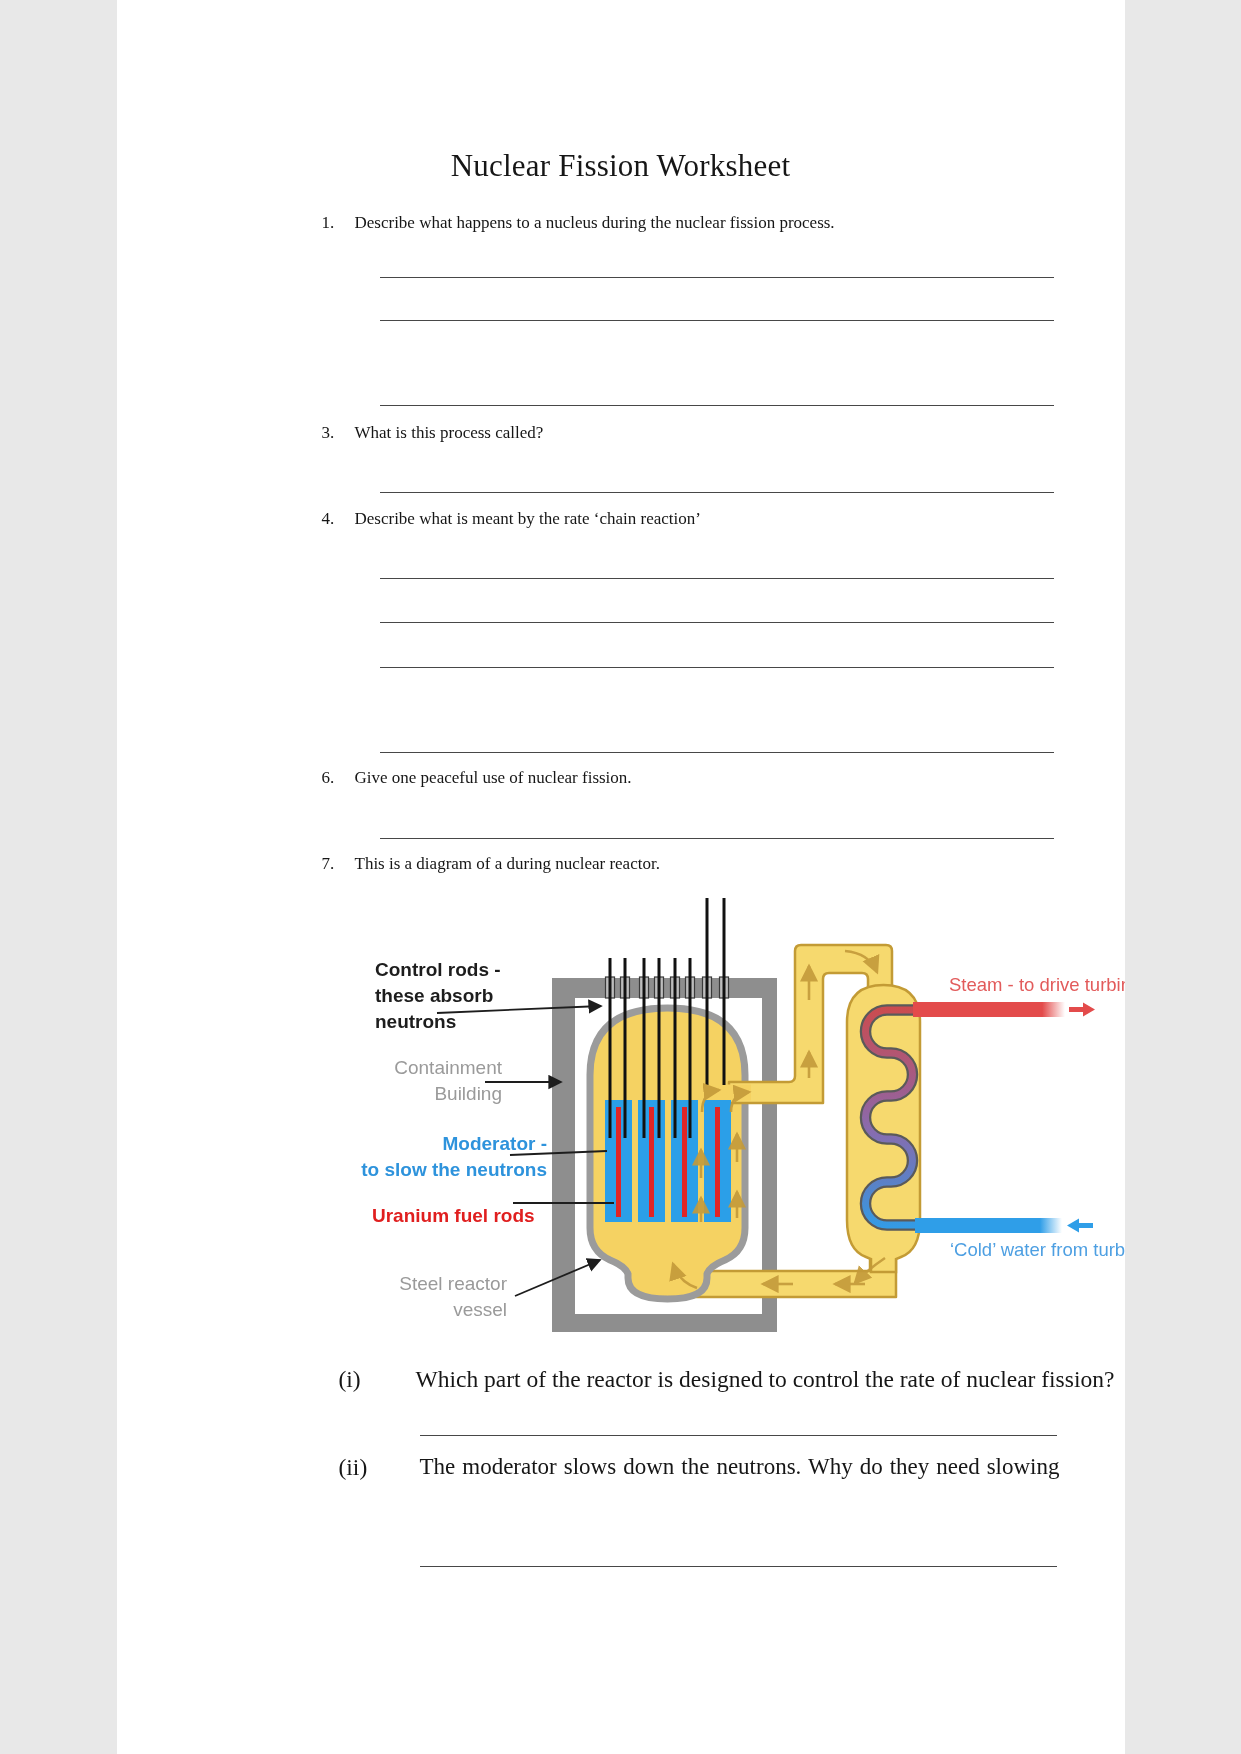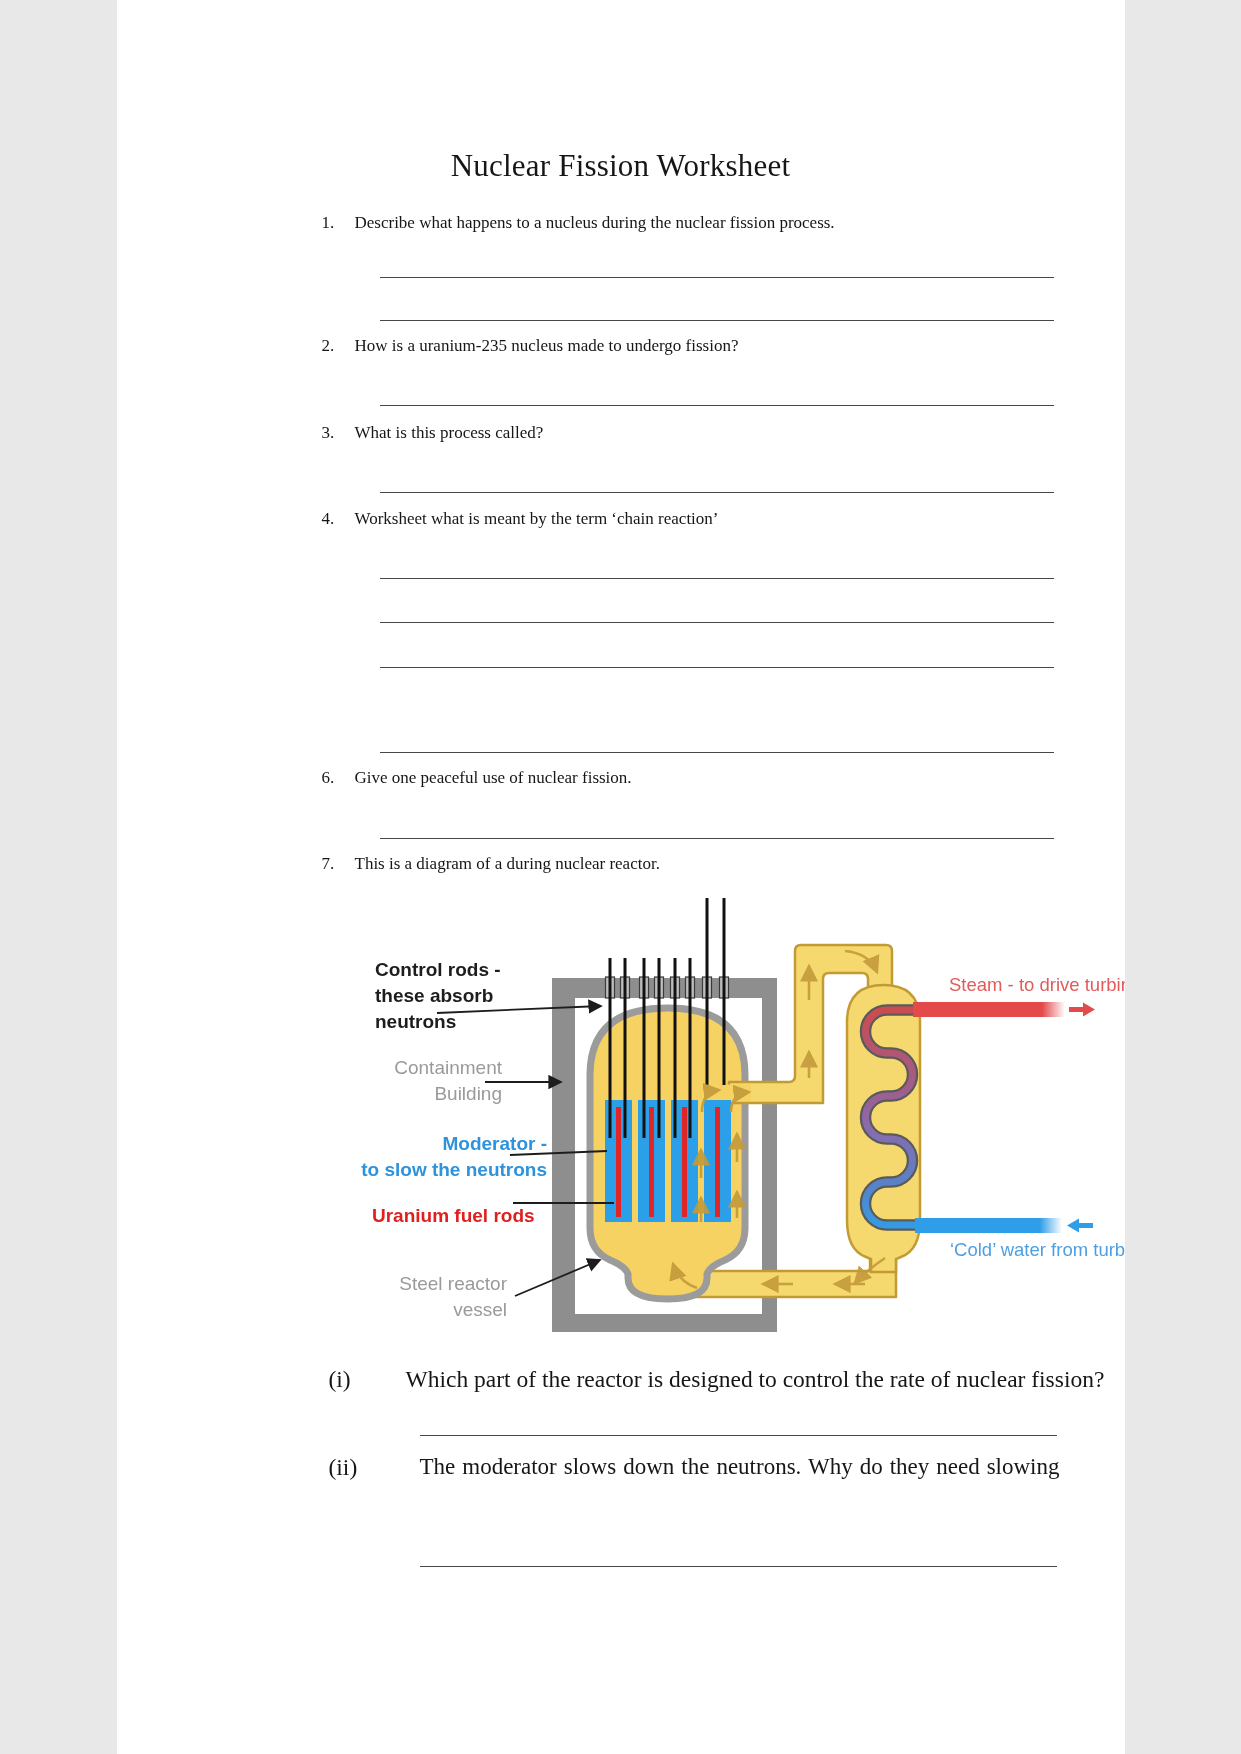--- a/index.html
+++ b/index.html
@@ -7,21 +7,21 @@
     position:relative;width:1008px;height:1754px;background:#ffffff;
     font-family:"Liberation Serif","DejaVu Serif",serif;color:#161616;
     overflow:hidden;margin:0 auto;
   }
   .title{
     position:absolute;left:0;right:0;text-align:center;
     font-size:31px;letter-spacing:0.2px;
   }
   .q{position:absolute;left:205px;width:760px;font-size:17px;white-space:nowrap;}
   .q .num{display:inline-block;width:33px;}
-  .sub{position:absolute;left:212px;width:760px;font-size:23.5px;white-space:nowrap;}
+  .sub{position:absolute;left:222px;width:760px;font-size:23.5px;white-space:nowrap;}
   .sub .num{display:inline-block;width:77px;}
   .sub2line{position:absolute;left:303px;width:640px;font-size:23px;
     text-align:justify;text-align-last:justify;}
   .ansline{position:absolute;border-top:1.5px solid #474747;height:0;}
   .ansline.main{left:263px;width:674px;}
   .ansline.subq{left:303px;width:637px;}
   #diagram{position:absolute;left:225px;top:880px;width:800px;height:460px;}
   svg text{font-family:"Liberation Sans","DejaVu Sans",sans-serif;}
 </style>
 </head>
@@ -30,32 +30,29 @@
 <div id="page">
 
   <div class="title" style="top:148px">Nuclear Fission Worksheet</div>
 
   <div class="q" style="top:213px">
     <span class="num">1.</span><span>Describe what happens to a nucleus during the nuclear fission process.</span>
   </div>
   <div class="ansline main" style="top:277px"></div>
   <div class="ansline main" style="top:320px"></div>
 
-  <div class="q" style="top:336px">
-    <span class="num">2.</span><span>How is a uranium-235 nucleus made to undergo fission?</span>
-  </div>
   <div class="ansline main" style="top:405px"></div>
 
   <div class="q" style="top:423px">
     <span class="num">3.</span><span>What is this process called?</span>
   </div>
   <div class="ansline main" style="top:492px"></div>
 
   <div class="q" style="top:509px">
-    <span class="num">4.</span><span>Worksheet what is meant by the term ‘chain reaction’</span>
+    <span class="num">4.</span><span>Describe what is meant by the rate ‘chain reaction’</span>
   </div>
   <div class="ansline main" style="top:578px"></div>
   <div class="ansline main" style="top:622px"></div>
   <div class="ansline main" style="top:667px"></div>
 
   <div class="ansline main" style="top:752px"></div>
 
   <div class="q" style="top:768px">
     <span class="num">6.</span><span>Give one peaceful use of nuclear fission.</span>
   </div>

